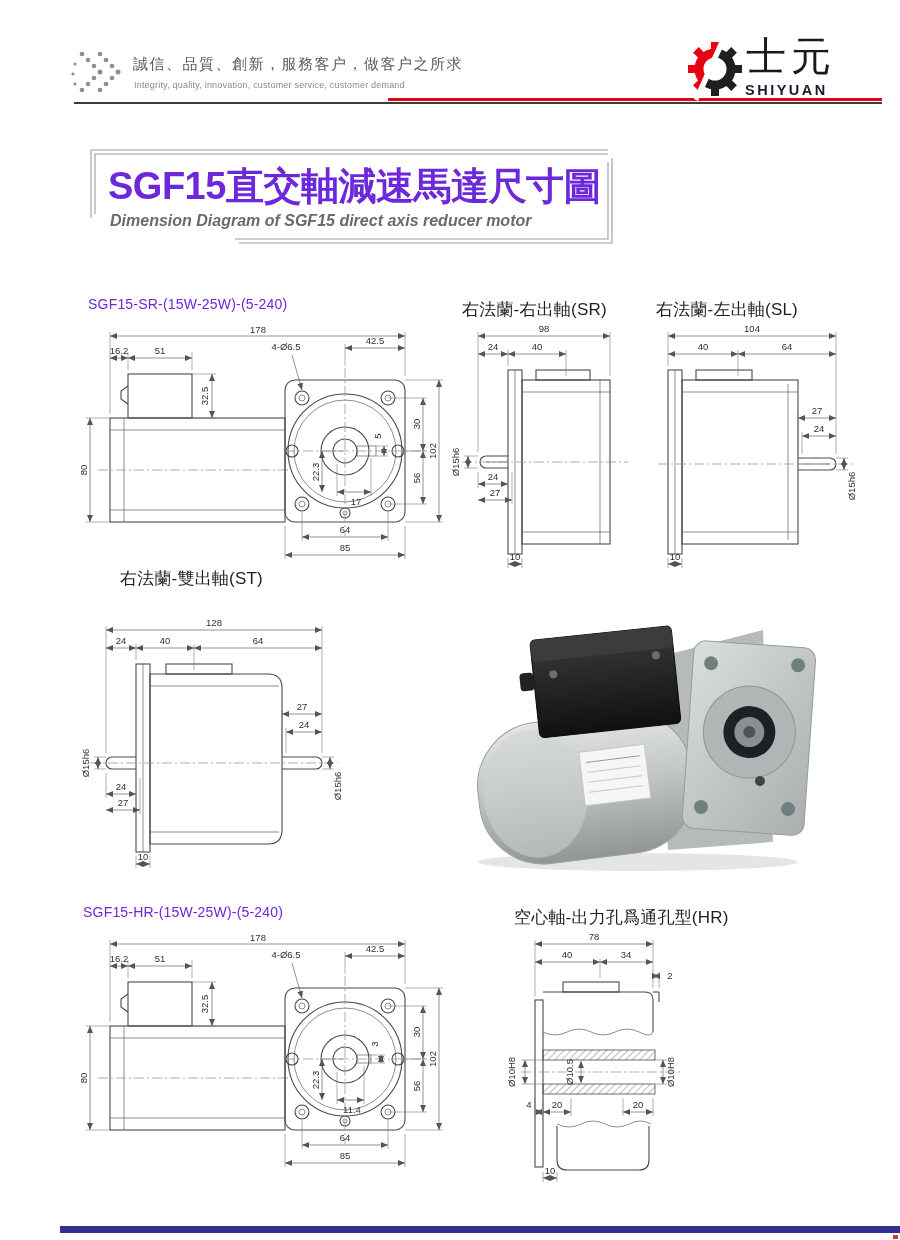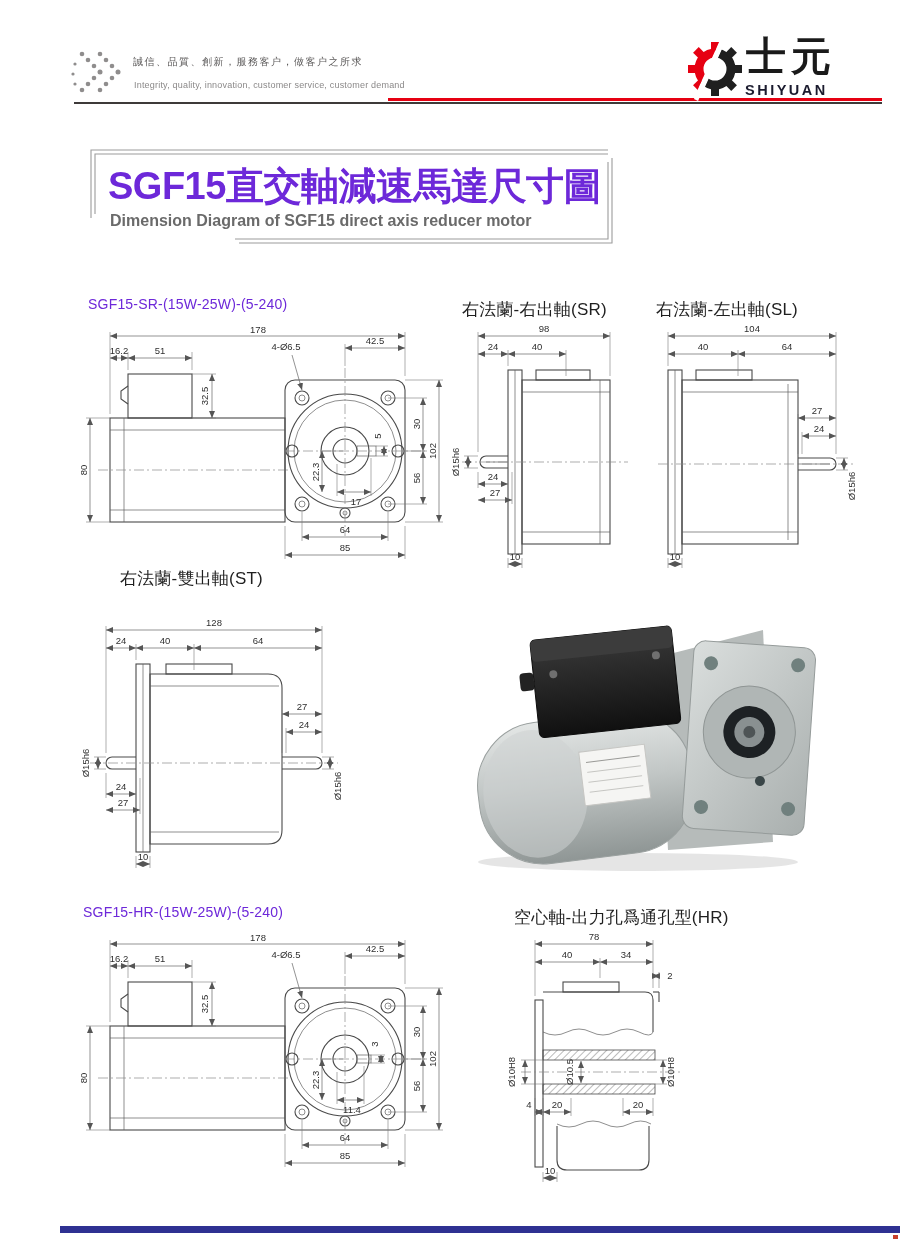--- a/index.html
+++ b/index.html
@@ -8,29 +8,29 @@
   svg.layer{position:absolute;overflow:visible}
   
   .ol{fill:none;stroke:#4a4a4a;stroke-width:1.1}
   .tl{fill:none;stroke:#5f5f5f;stroke-width:0.7}
   .cl{fill:none;stroke:#8a8a8a;stroke-width:0.7;stroke-dasharray:10 3 2 3}
   .ext{stroke:#7a7a7a;stroke-width:0.6}
   .dim{stroke:#666;stroke-width:0.7;fill:none;marker-start:url(#arr);marker-end:url(#arr)}
   .ldr{stroke:#666;stroke-width:0.7;fill:none;marker-end:url(#arr)}
   .dm{font-size:9.5px;fill:#2f2f2f;text-anchor:middle;font-family:"Liberation Sans",sans-serif}
   
-  .slogan-zh{position:absolute;left:133px;top:55px;font-size:10px;color:#5c5a5a;letter-spacing:1.5px}
+  .slogan-zh{position:absolute;left:133px;top:55px;font-size:15px;color:#5c5a5a;letter-spacing:1.5px}
   .slogan-en{position:absolute;left:134px;top:80px;font-size:9px;color:#8b8989;letter-spacing:0.2px}
   .rule-dark{position:absolute;left:74px;top:102px;width:808px;height:2px;background:#3e3a39}
   .rule-red{position:absolute;left:388px;top:98px;width:494px;height:2.5px;background:#e60012}
-  .brand-zh{position:absolute;left:746px;top:36px;font-size:40px;font-weight:700;color:#1a1a1a;letter-spacing:5px;line-height:1}
+  .brand-zh{position:absolute;left:746px;top:36px;font-size:40px;font-weight:400;color:#1a1a1a;letter-spacing:5px;line-height:1}
   .brand-en{position:absolute;left:745px;top:82px;font-size:14.5px;font-weight:800;color:#1b1b2e;letter-spacing:2.5px}
   
   .page-title{position:absolute;left:108px;top:166px;font-size:38px;font-weight:800;color:#6d28d9;letter-spacing:-0.5px;line-height:1.1;white-space:nowrap}
-  .page-sub{position:absolute;left:110px;top:212px;font-size:16px;font-weight:700;color:#6a6a6a;white-space:nowrap}
+  .page-sub{position:absolute;left:110px;top:212px;font-size:16px;font-weight:700;font-style:italic;color:#6a6a6a;white-space:nowrap}
   
   .dlabel{position:absolute;font-size:14px;color:#6d28d9;letter-spacing:0.2px;white-space:nowrap}
   .dlabel.zh{font-size:17px;color:#1f1f1f}
   
   .footer-bar{position:absolute;left:60px;top:1226px;width:840px;height:7px;background:#2e3192}
   .page-dot{position:absolute;left:893px;top:1235px;width:5px;height:4px;background:#c7402d}
 </style>
 </head>
 <body>
 

